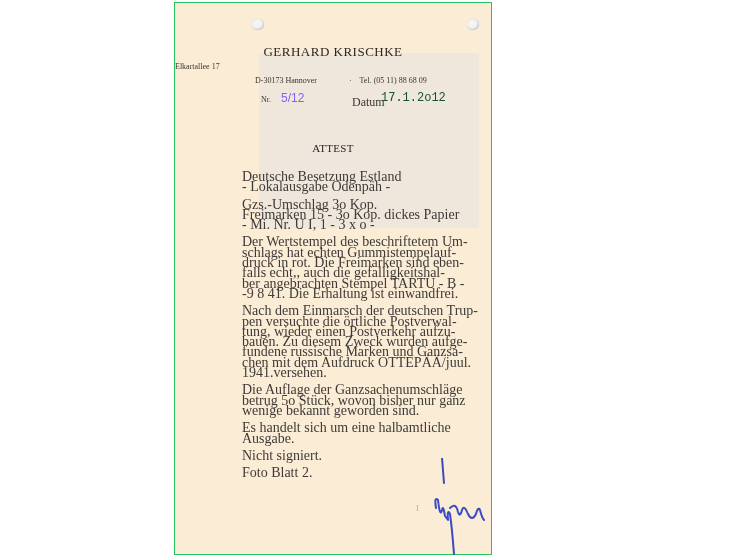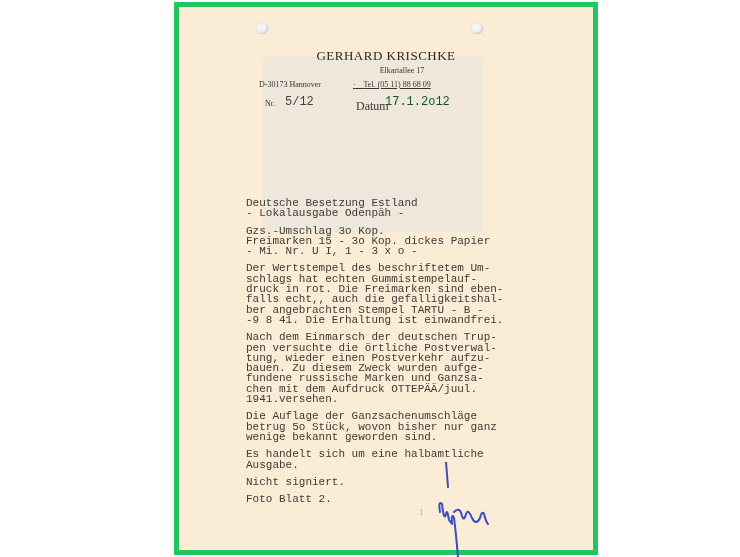--- a/index.html
+++ b/index.html
@@ -1,58 +1,58 @@
 <!DOCTYPE html>
 <html><head>
 <meta charset="utf-8">
 <style>
   html, body { margin:0; padding:0; }
   body {
     width:740px; height:557px; background:#ffffff; position:relative; overflow:hidden;
     font-family: "Liberation Serif", serif;
   }
   .paper {
-    position:absolute; left:174px; top:2px; width:424px; height:553px;
+    position:absolute; left:174px; top:2px; width:318px; height:553px;
     background:#fbecd6;
-    border:5px solid #22c55e;
+    border:1px solid #22c55e;
     box-sizing:border-box;
   }
   .photo-shadow {
     position:absolute; left:84px; top:50px; width:220px; height:175px;
     background:#ece6dc; opacity:0.85;
   }
   .hole {
     position:absolute; width:12px; height:11px; border-radius:50%;
     background:#f4f4f4; box-shadow: inset -1px -1px 2px #c8c8c8, 0 0 1px #d8cfc0;
   }
   .letterhead { position:absolute; left:0; top:0; width:100%; }
   .lh-name {
     position:absolute; left:0; width:100%; top:41px; text-align:center;
     font-size:13px; letter-spacing:0.5px; color:#2a2622;
     font-family:"Liberation Serif", serif;
   }
   .lh-street {
-    position:absolute; left:0; width:100%; top:59px; text-align:center;
-    font-size:8px; color:#3a352f;margin-left:16px;
+    position:absolute; left:0; width:100%; top:59px; 
+    font-size:8px; color:#3a352f;
   }
   .lh-city { position:absolute; left:80px; top:73px; font-size:8px; color:#3a352f; }
-  .lh-tel { position:absolute; left:174px; top:73px; font-size:8px; color:#3a352f;text-decoration:underline; }
+  .lh-tel { position:absolute; left:174px; top:73px; font-size:8px; color:#3a352f; }
   .lh-nr-label { position:absolute; left:86px; top:92px; font-size:8px; color:#3a352f;text-align:center; }
-  .lh-nr-value { position:absolute; left:106px; top:88px; font-size:12px; color:#404040;
-    font-family:Liberation Mono, monospace; }
+  .lh-nr-value { position:absolute; left:106px; top:88px; font-size:12px; color:#8b5cf6;
+    font-family:Liberation Sans, sans-serif; }
   .lh-datum-label { position:absolute; left:177px; top:92px; font-size:12px; color:#3a352f; }
   .lh-datum-value { position:absolute; left:206px; top:88px; font-size:12px; color:#14532d;
     font-family:"Liberation Mono", monospace; }
   .attest {
     position:absolute; left:0; width:100%; top:139px; text-align:center;
     font-size:11px; color:#2a2622; letter-spacing:0.3px;
   }
   .typed {
-    position:absolute; left:67px; top:191px; width:300px;
-    font-family:Liberation Mono, monospace; font-size:11px; line-height:10.3px;
+    position:absolute; left:67px; top:169px; width:300px;
+    font-family:Liberation Serif, serif; font-size:14px; line-height:10.3px;
     color:#3d3a37; white-space:pre;
   }
   .typed .para { margin:0 0 7px 0; }
   .typed .line { display:block; }
   .signature { position:absolute; left:255px; top:455px; }
   .mark-1 { position:absolute; left:240px; top:500px; font-size:9px; color:#b9ab98; }
 </style>
 </head>
 <body>
 
@@ -70,20 +70,21 @@
       <span>·</span>
       &nbsp;&nbsp;
       <span>Tel. (05 11) 88 68 09</span>
     </div>
     <div class="lh-nr-label">Nr.</div>
     <div class="lh-nr-value">5/12</div>
     <div class="lh-datum-label">Datum</div>
     <div class="lh-datum-value">17.1.2o12</div>
   </div>
 
+  <div class="attest">ATTEST</div>
 
   <div class="typed" id="typed-body"><div class="para"><span class="line">Deutsche Besetzung Estland</span><span class="line">- Lokalausgabe Odenpäh -</span></div><div class="para"><span class="line">Gzs.-Umschlag 3o Kop.</span><span class="line">Freimarken 15 - 3o Kop. dickes Papier</span><span class="line">- Mi. Nr. U I, 1 - 3 x o -</span></div><div class="para"><span class="line">Der Wertstempel des beschriftetem Um-</span><span class="line">schlags hat echten Gummistempelauf-</span><span class="line">druck in rot. Die Freimarken sind eben-</span><span class="line">falls echt,, auch die gefalligkeitshal-</span><span class="line">ber angebrachten Stempel TARTU - B -</span><span class="line">-9 8 41. Die Erhaltung ist einwandfrei.</span></div><div class="para"><span class="line">Nach dem Einmarsch der deutschen Trup-</span><span class="line">pen versuchte die örtliche Postverwal-</span><span class="line">tung, wieder einen Postverkehr aufzu-</span><span class="line">bauen. Zu diesem Zweck wurden aufge-</span><span class="line">fundene russische Marken und Ganzsa-</span><span class="line">chen mit dem Aufdruck OTTEPÄÄ/juul.</span><span class="line">1941.versehen.</span></div><div class="para"><span class="line">Die Auflage der Ganzsachenumschläge</span><span class="line">betrug 5o Stück, wovon bisher nur ganz</span><span class="line">wenige bekannt geworden sind.</span></div><div class="para"><span class="line">Es handelt sich um eine halbamtliche</span><span class="line">Ausgabe.</span></div><div class="para"><span class="line">Nicht signiert.</span></div><div class="para"><span class="line">Foto Blatt 2.</span></div></div>
 
   <div class="mark-1">1</div>
 
   <div class="signature">
     <svg width="70" height="100" viewBox="0 0 70 100">
       <path d="M12 0 L14 25 M6 50 Q4 38 8 42 Q10 60 12 52 Q13 46 15 58 L18 62 Q17 50 20 56 Q22 70 24 96 M20 50 Q26 44 28 54 Q30 60 32 52 Q34 46 38 56 Q42 64 46 56 Q48 48 50 52 Q52 60 54 62" stroke="#3b4bc4" stroke-width="2" fill="none" stroke-linecap="round" stroke-linejoin="round"></path>
     </svg>
   </div>

